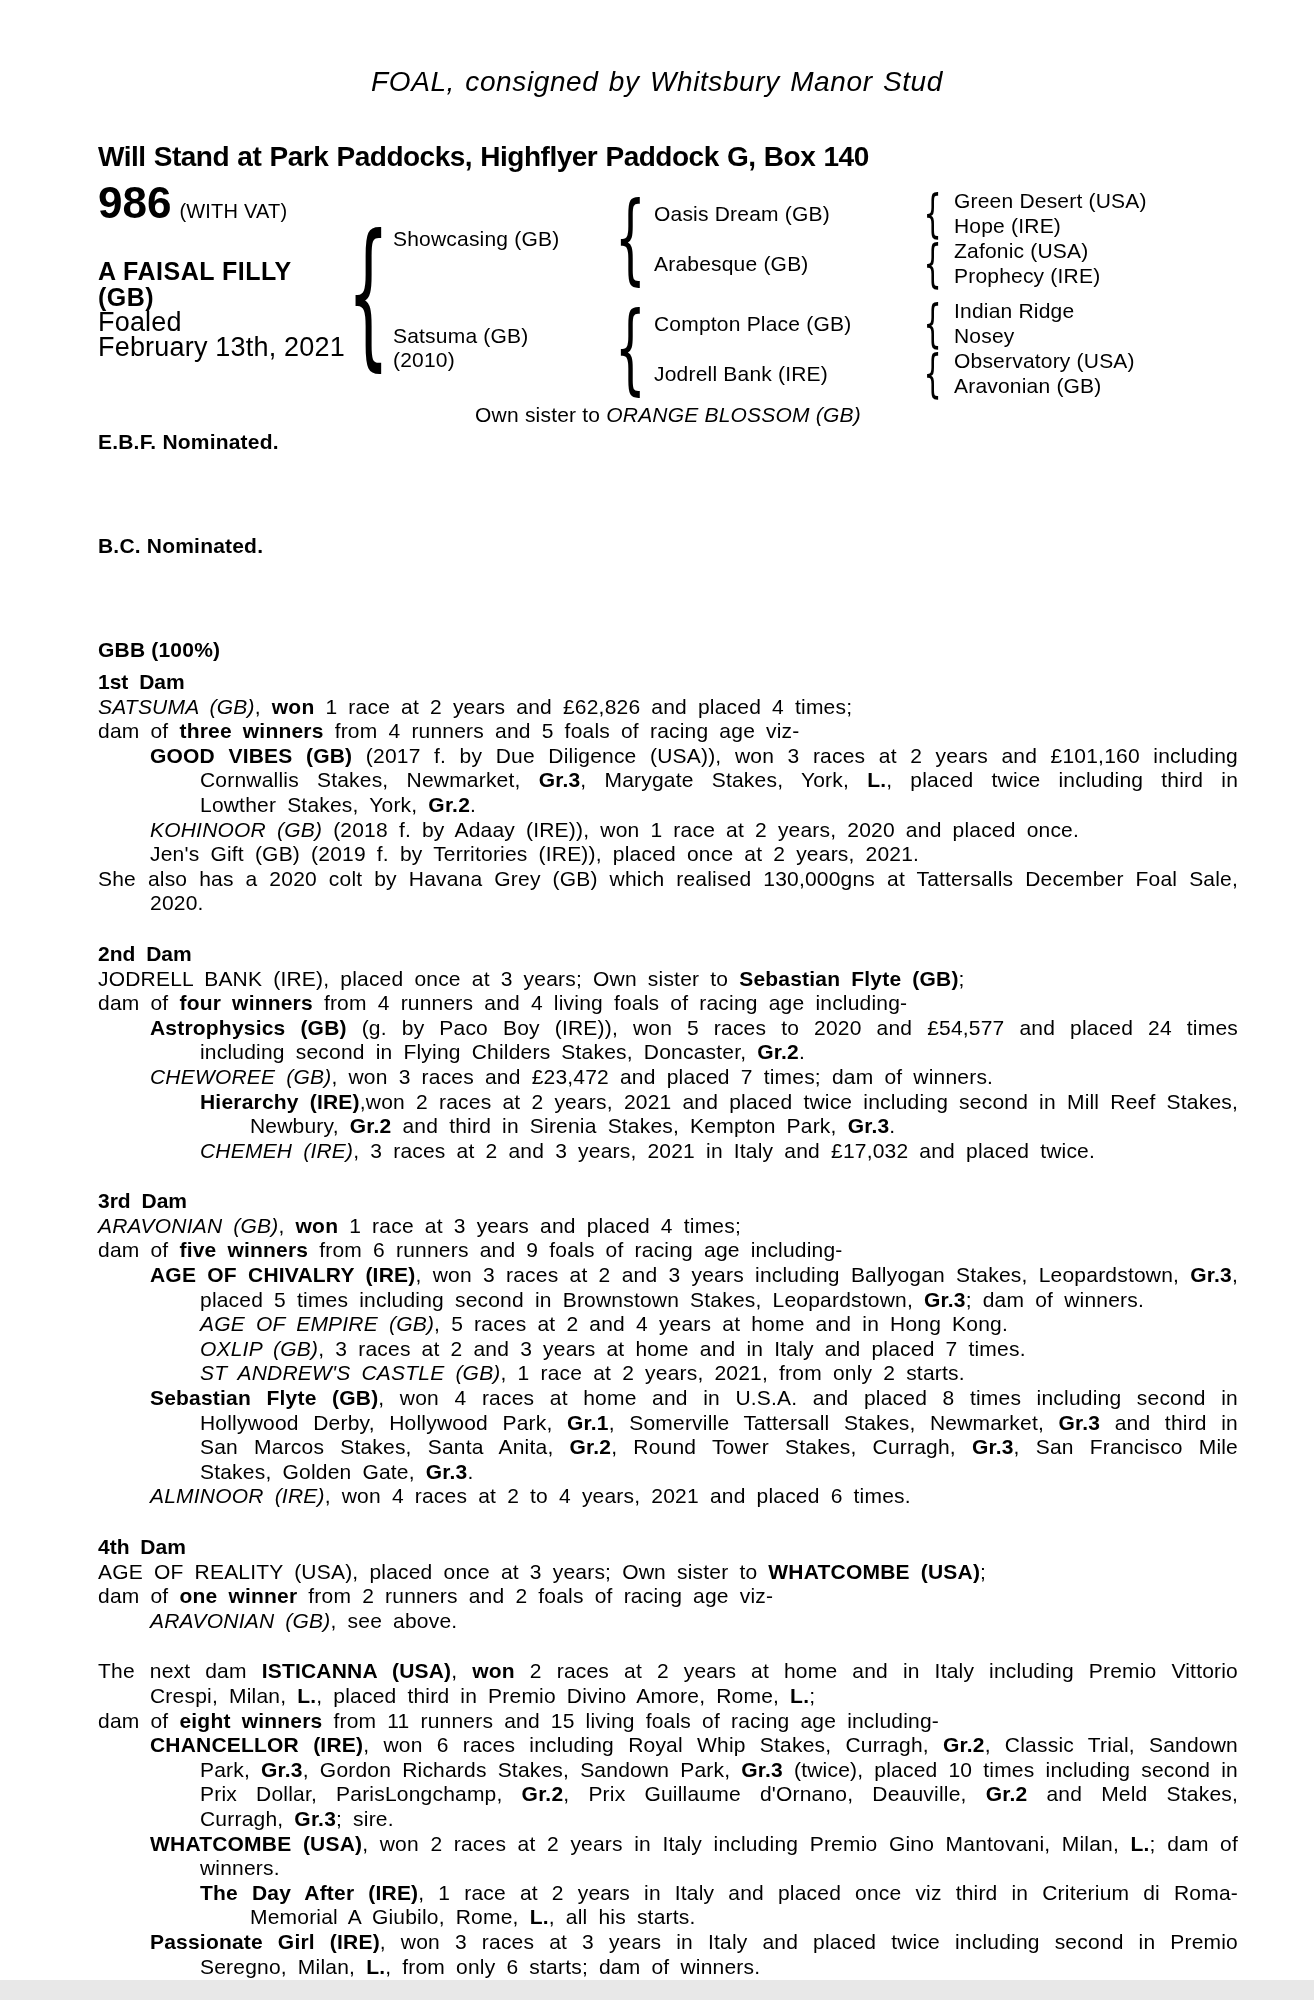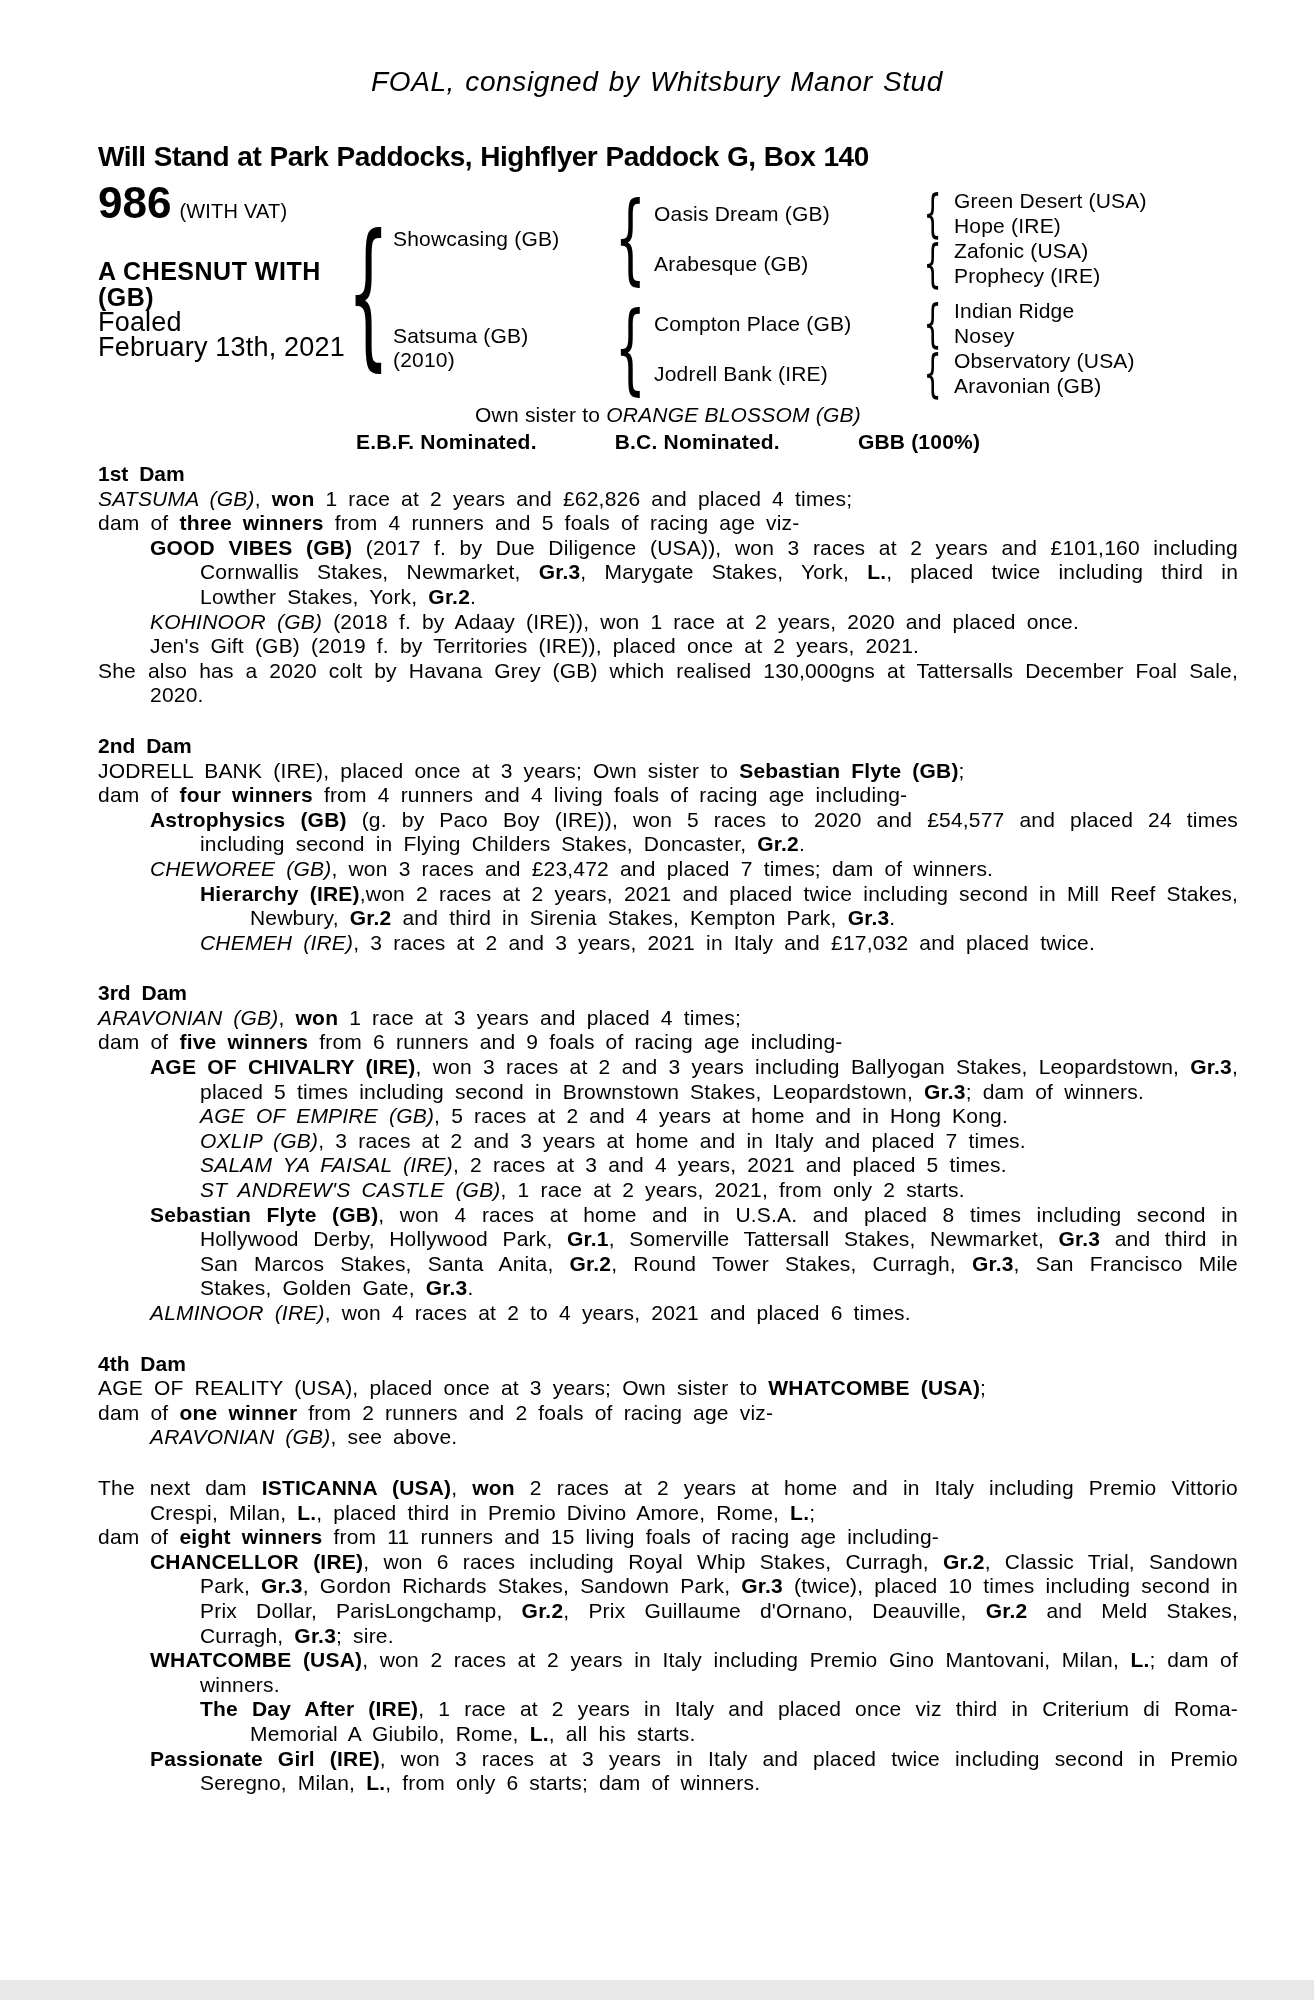--- a/index.html
+++ b/index.html
@@ -36,21 +36,21 @@
   .ped-g3{ align-items:center; }
   .damcell{ flex-direction:column; align-items:flex-start; justify-content:center; line-height:24px;}
   .brace{ display:flex; align-items:center; justify-content:center; overflow:visible; }
   .brace span{ display:block; font-family:"DejaVu Sans",sans-serif; font-weight:400; line-height:1; }
   .b-small span{ font-size:52px; transform:scaleX(0.55); }
   .b-mid span{ font-size:98px; transform:scaleX(0.5); }
   .b-big span{ font-size:158px; transform:scaleX(0.42); }
   
   .cat-body{ position:absolute; top:402px; left:98px; width:1140px; }
   .center-line{ text-align:center; line-height:25px; word-spacing:0;}
-  .nominations{ display:flex; justify-content:center; gap:78px; font-weight:bold; line-height:26px; margin-top:2px; word-spacing:0;}
+  .nominations{ display:flex; justify-content:center; gap:78px; font-weight:bold; line-height:26px; margin-top:2px; word-spacing:0;flex-direction:column;}
   .dam-heading{ font-weight:bold; line-height:24.6px; margin-top:26px; letter-spacing:0; }
   .dam-heading.first{ margin-top:7px; }
   .sec-gap{ height:26px; }
   .para{ margin:0; text-align:justify; line-height:24.6px; }
   .para.ind0{ padding-left:0; }
   .para.ind0.hang{ padding-left:52px; text-indent:-52px; }
   .para.ind1{ padding-left:102px; text-indent:-50px; }
   .para.ind2{ padding-left:152px; text-indent:-50px; }
   .b{ font-weight:bold; }
   .i{ font-style:italic; }
@@ -62,21 +62,21 @@
 
   <div class="title">FOAL, consigned by Whitsbury Manor Stud</div>
 
   <div class="stand">Will Stand at Park Paddocks, Highflyer Paddock G, Box 140</div>
 
   <div class="lot-row">
     <span class="lot-num">986</span><span class="vat">(WITH VAT)</span>
   </div>
 
   <div class="horse-block">
-    <div class="horse-name">A CHESNUT WITH</div>
+    <div class="horse-name">A FAISAL FILLY</div>
     <div class="horse-name">(GB)</div>
     <div class="foal-line">Foaled</div>
     <div class="foal-line">February 13th, 2021</div>
   </div>
 
   <div class="ped-grid">
     <div class="brace b-big" style="grid-column:1;grid-row:1/10;">
         <span>{</span>
       </div>
 
@@ -144,21 +144,20 @@
       <p class="para ind1"><span class="b">Astrophysics (GB)</span><span> (g. by Paco Boy (IRE)), won 5 races to 2020 and £54,577 and placed 24 times including second in Flying Childers Stakes, Doncaster, </span><span class="b">Gr.2</span><span>.</span></p>
       <p class="para ind1"><span class="i">CHEWOREE (GB)</span><span>, won 3 races and £23,472 and placed 7 times; dam of winners.</span></p>
       <p class="para ind2"><span class="b">Hierarchy (IRE)</span><span>,won 2 races at 2 years, 2021 and placed twice including second in Mill Reef Stakes, Newbury, </span><span class="b">Gr.2</span><span> and third in Sirenia Stakes, Kempton Park, </span><span class="b">Gr.3</span><span>.</span></p>
       <p class="para ind2"><span class="i">CHEMEH (IRE)</span><span>, 3 races at 2 and 3 years, 2021 in Italy and £17,032 and placed twice.</span></p>
       <div class="dam-heading">3rd Dam</div>
       <p class="para ind0"><span class="i">ARAVONIAN (GB)</span><span>, </span><span class="b">won</span><span> 1 race at 3 years and placed 4 times;</span></p>
       <p class="para ind0"><span>dam of </span><span class="b">five winners</span><span> from 6 runners and 9 foals of racing age including-</span></p>
       <p class="para ind1"><span class="b">AGE OF CHIVALRY (IRE)</span><span>, won 3 races at 2 and 3 years including Ballyogan Stakes, Leopardstown, </span><span class="b">Gr.3</span><span>, placed 5 times including second in Brownstown Stakes, Leopardstown, </span><span class="b">Gr.3</span><span>; dam of winners.</span></p>
       <p class="para ind2"><span class="i">AGE OF EMPIRE (GB)</span><span>, 5 races at 2 and 4 years at home and in Hong Kong.</span></p>
       <p class="para ind2"><span class="i">OXLIP (GB)</span><span>, 3 races at 2 and 3 years at home and in Italy and placed 7 times.</span></p>
-      <p class="para ind2"><span class="i">SALAM YA FAISAL (IRE)</span><span>, 2 races at 3 and 4 years, 2021 and placed 5 times.</span></p>
       <p class="para ind2"><span class="i">ST ANDREW'S CASTLE (GB)</span><span>, 1 race at 2 years, 2021, from only 2 starts.</span></p>
       <p class="para ind1"><span class="b">Sebastian Flyte (GB)</span><span>, won 4 races at home and in U.S.A. and placed 8 times including second in Hollywood Derby, Hollywood Park, </span><span class="b">Gr.1</span><span>, Somerville Tattersall Stakes, Newmarket, </span><span class="b">Gr.3</span><span> and third in San Marcos Stakes, Santa Anita, </span><span class="b">Gr.2</span><span>, Round Tower Stakes, Curragh, </span><span class="b">Gr.3</span><span>, San Francisco Mile Stakes, Golden Gate, </span><span class="b">Gr.3</span><span>.</span></p>
       <p class="para ind1"><span class="i">ALMINOOR (IRE)</span><span>, won 4 races at 2 to 4 years, 2021 and placed 6 times.</span></p>
       <div class="dam-heading">4th Dam</div>
       <p class="para ind0"><span>AGE OF REALITY (USA), placed once at 3 years; Own sister to </span><span class="b">WHATCOMBE (USA)</span><span>;</span></p>
       <p class="para ind0"><span>dam of </span><span class="b">one winner</span><span> from 2 runners and 2 foals of racing age viz-</span></p>
       <p class="para ind1"><span class="i">ARAVONIAN (GB)</span><span>, see above.</span></p>
       <div class="sec-gap"></div>
       <p class="para ind0 hang"><span>The next dam </span><span class="b">ISTICANNA (USA)</span><span>, </span><span class="b">won</span><span> 2 races at 2 years at home and in Italy including Premio Vittorio Crespi, Milan, </span><span class="b">L.</span><span>, placed third in Premio Divino Amore, Rome, </span><span class="b">L.</span><span>;</span></p>
       <p class="para ind0"><span>dam of </span><span class="b">eight winners</span><span> from 11 runners and 15 living foals of racing age including-</span></p>

